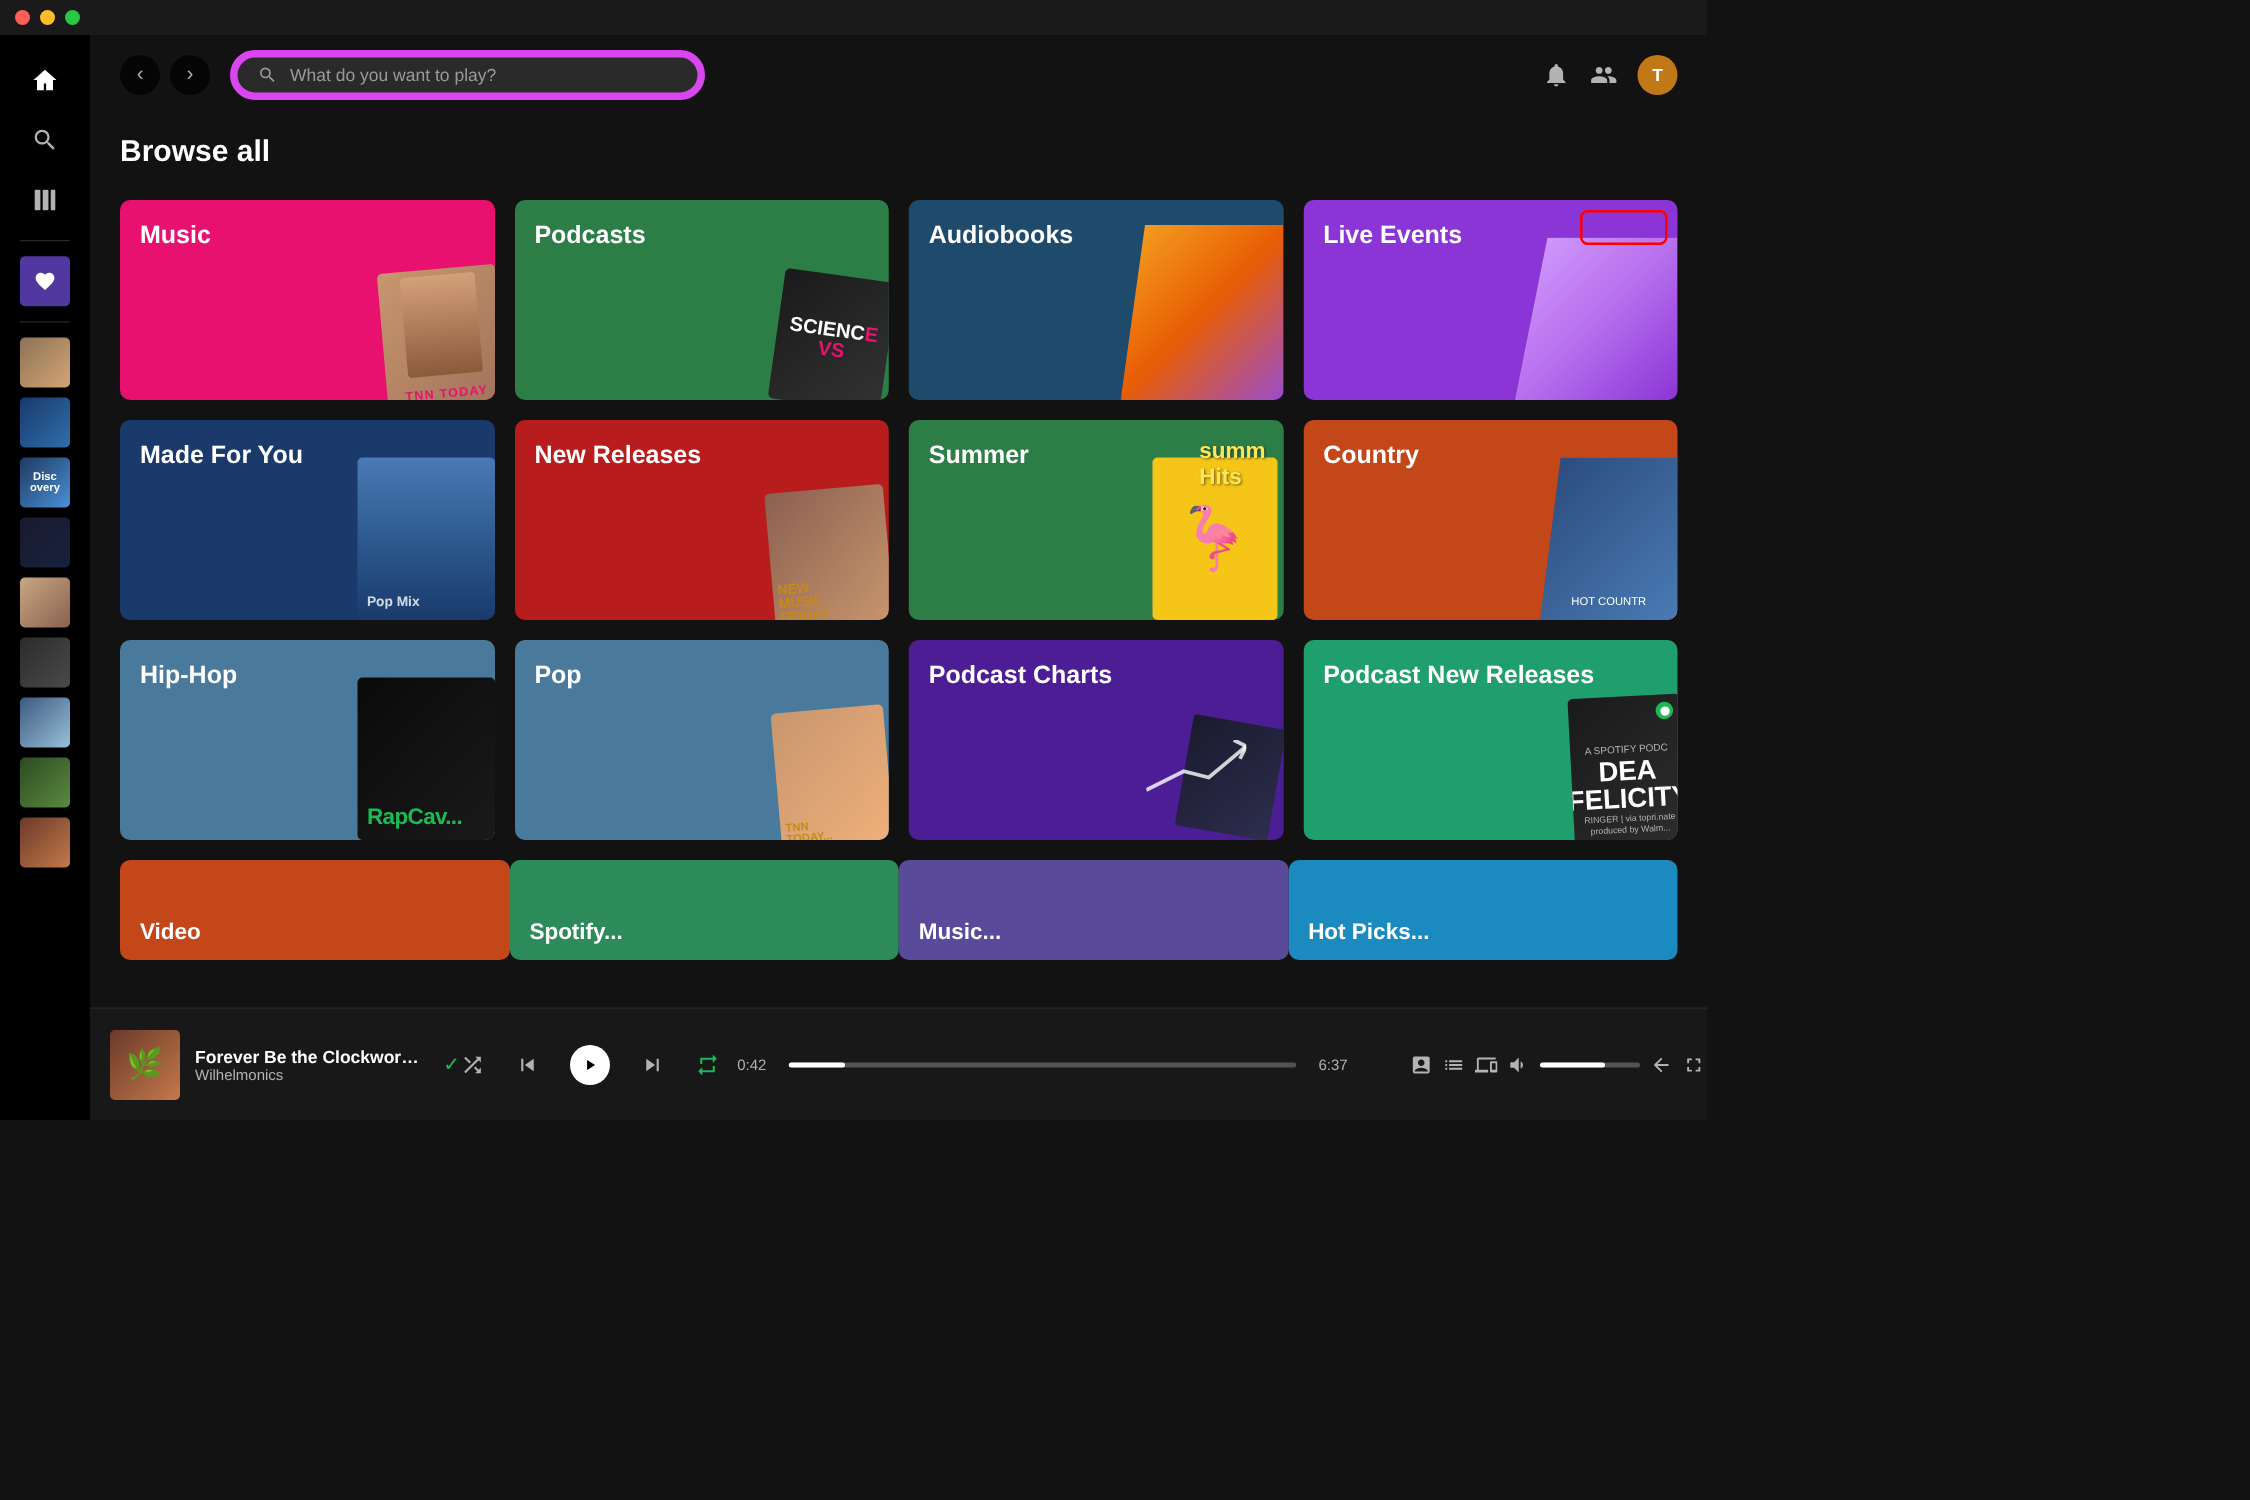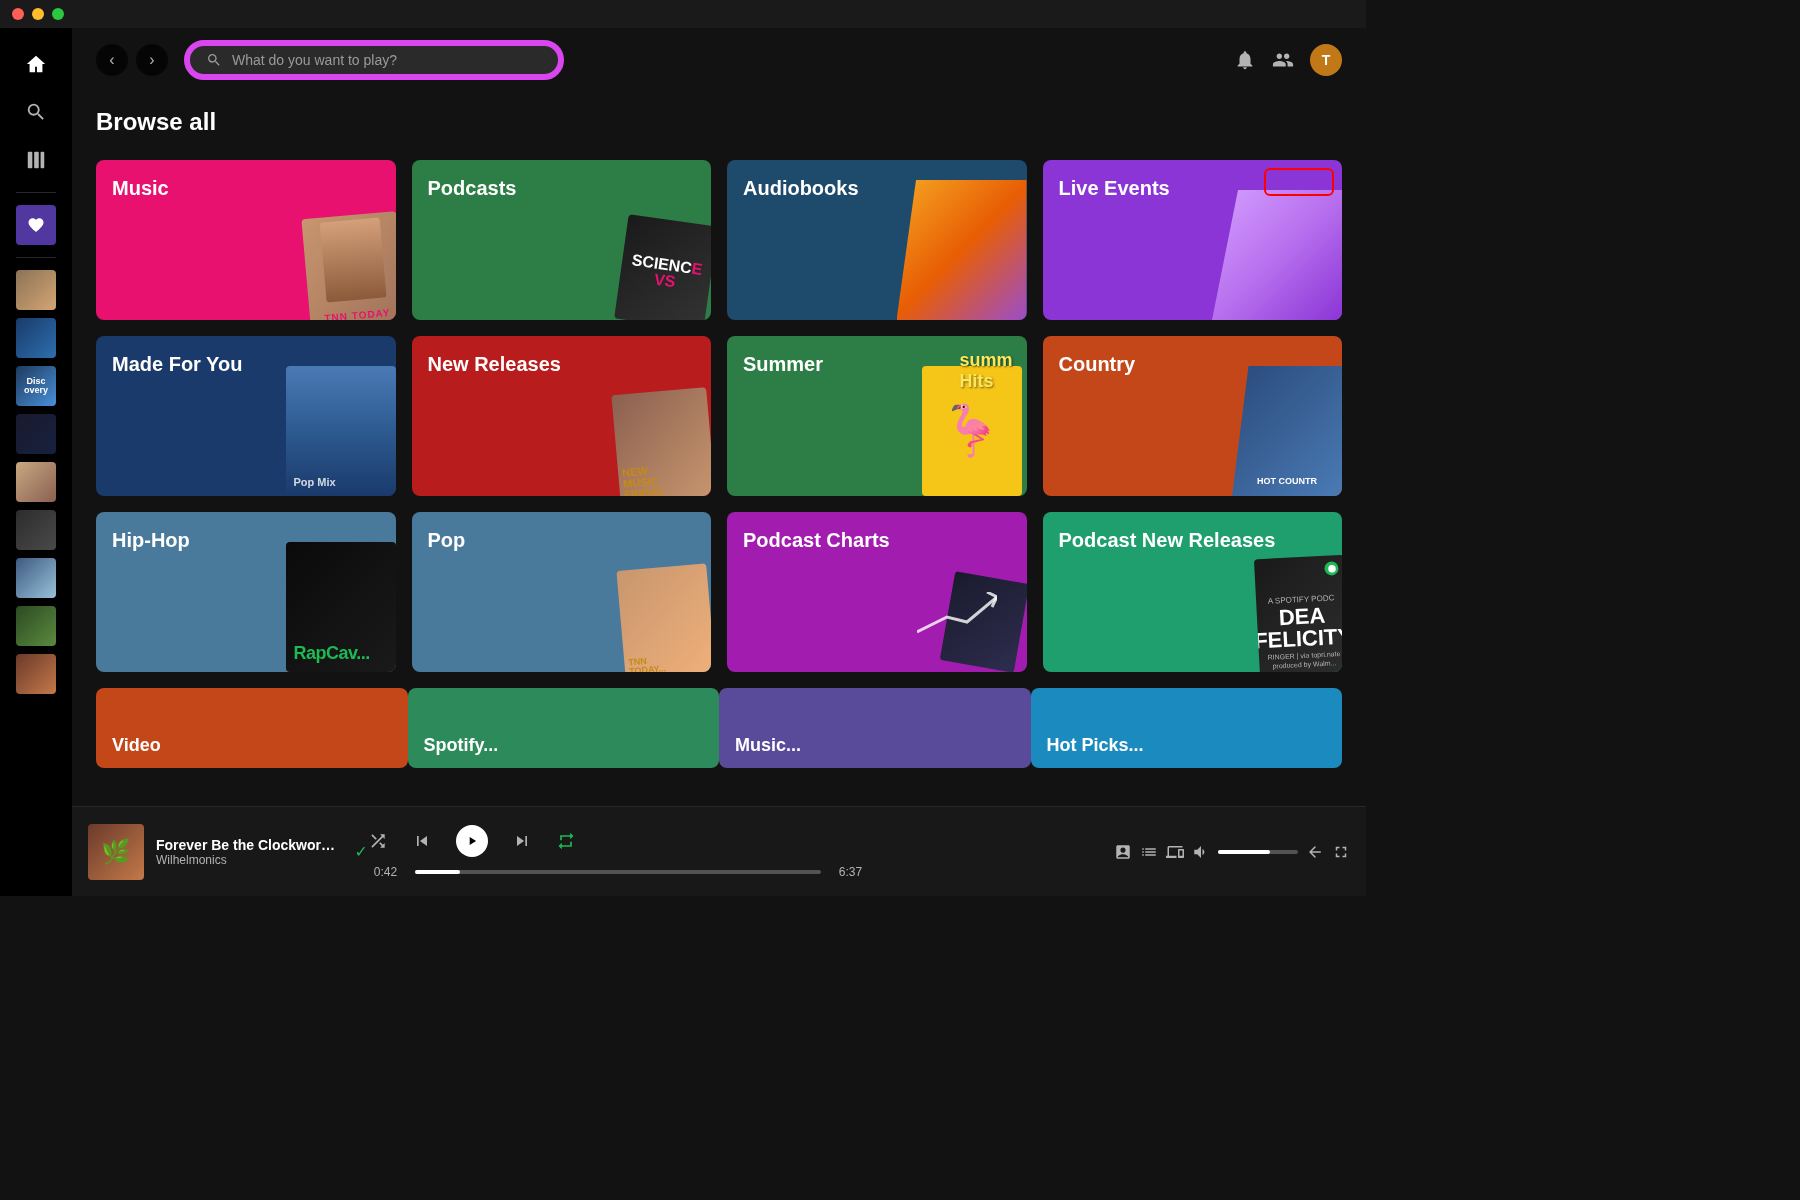--- a/index.html
+++ b/index.html
@@ -222,21 +222,21 @@
     .card-music { background: #e8116f; }
     .card-podcasts { background: #2d7d46; }
     .card-audiobooks { background: #1e4a6b; }
     .card-live-events { background: #8b35d6; }
     .card-made-for-you { background: #1a3a6b; }
     .card-new-releases { background: #b91c1c; }
     .card-summer { background: #2d7d46; }
     .card-country { background: #c4471a; }
     .card-hiphop { background: #4a7a9b; }
     .card-pop { background: #4a7a9b; }
-    .card-podcast-charts { background: #a21caf; }
+    .card-podcast-charts { background: #4c1d95; }
     .card-podcast-new-releases { background: #1f9e6e; }
     .card-video { background: #c4471a; }
     .card-spotify { background: #2d8a5a; }
     .card-music-bottom { background: #5a4a9a; }
     .card-hot-picks { background: #1a8abf; }
 
     
     .card-img-music {
       position: absolute;
       bottom: -5px;
@@ -528,22 +528,21 @@
     .player-verified {
       color: #1db954;
       font-size: 16px;
       flex-shrink: 0;
     }
 
     
     .player-center {
       flex: 1;
       display: flex;
-      flex-direction: column;
-      align-items: flex-start;
+      align-items: center;
       gap: 8px;
     }
     .player-controls {
       display: flex;
       align-items: center;
       gap: 24px;
     }
     .ctrl-btn {
       background: none;
       border: none;
@@ -778,21 +777,21 @@
           <span class="card-title">Summer</span>
           <div class="card-img-summer">
             <div style="font-size:50px;">🦩</div>
           </div>
           <div style="position:absolute;top:14px;right:14px;font-size:18px;font-weight:900;color:#ffe55a;text-shadow:1px 1px 2px rgba(0,0,0,0.5);">summ<br>Hits</div>
         </div>
 
         <div class="browse-card card-country">
           <span class="card-title">Country</span>
           <div class="card-img-country">
-            <div style="font-size:9px;font-weight:700;color:#fff;text-align:center;">HOT COUNTR</div>
+            <div style="font-size:9px;font-weight:400;color:#fff;text-align:center;">HOT COUNTR</div>
           </div>
         </div>
 
         <div class="browse-card card-hiphop">
           <span class="card-title">Hip-Hop</span>
           <div class="card-img-hiphop">
             <span class="rapcav-text">RapCav...</span>
           </div>
         </div>
 

